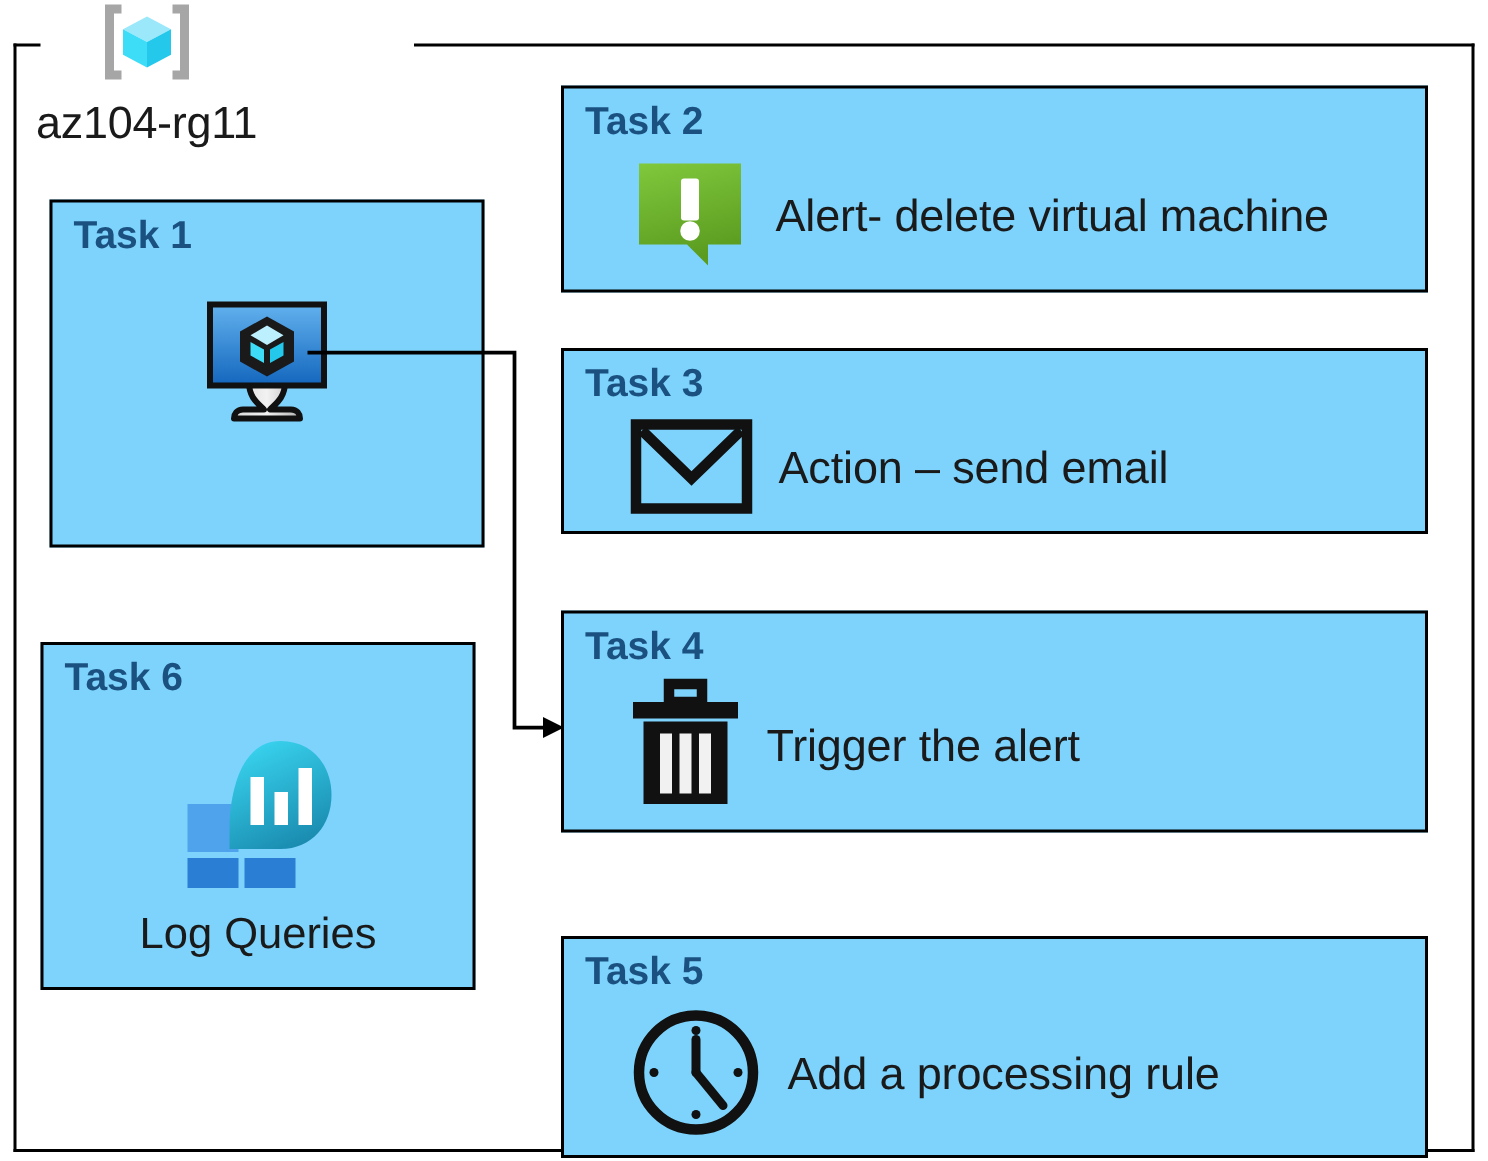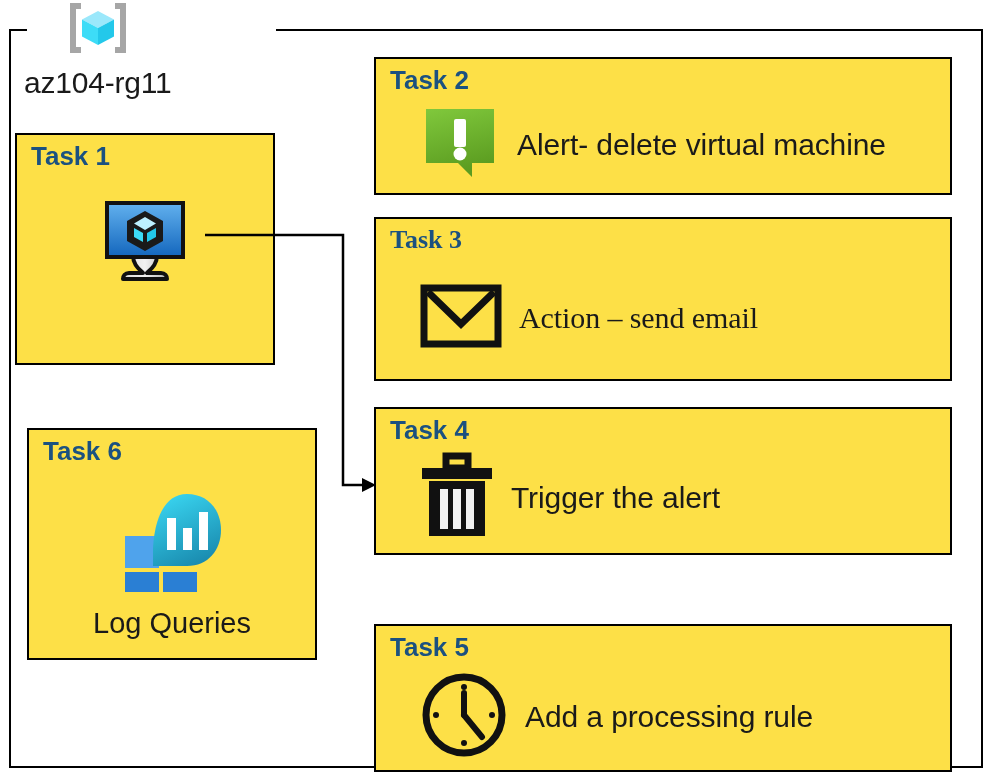--- a/index.html
+++ b/index.html
@@ -52,21 +52,21 @@
     font-size: 30px;
     color: #1a1a1a;
     line-height: 1;
     white-space: nowrap;
     letter-spacing: -0.2px;
   }
 
   
   .card {
     position: absolute;
-    background: #fde047;
+    background: #7dd3fc;
     border: 2px solid #000000;
     box-sizing: border-box;
   }
   .card-title {
     position: absolute;
     left: 14px;
     top: 8px;
     font-size: 26px;
     font-weight: bold;
     color: #1b5180;
@@ -136,21 +136,21 @@
       <path d="M30 9 L46 17.5 L30 26 L14 17.5 Z" fill="#9be8fb"></path>
 
       <path d="M14 17.5 L30 26 L30 43 L14 34.5 Z" fill="#3ddcf7"></path>
 
       <path d="M46 17.5 L46 34.5 L30 43 L30 26 Z" fill="#23c8ea"></path>
     </svg>
   </div>
   <div id="rg-label-text">az104-rg11</div>
 </div>
 
-<div class="card card-left" style="left:15px; top:133px; width:260px; height:232px;">
+<div class="card card-left" style="left:33px; top:133px; width:290px; height:232px;">
   <div class="card-title">Task 1</div>
   <div class="card-icon">
     <svg width="92" height="86" viewBox="0 0 92 86">
       <defs>
         <linearGradient id="vmScreen" x1="0" y1="0" x2="0" y2="1">
           <stop offset="0" stop-color="#62b1ee"></stop>
           <stop offset="1" stop-color="#1366bd"></stop>
         </linearGradient>
         <linearGradient id="vmStand" x1="0" y1="0" x2="1" y2="0">
           <stop offset="0" stop-color="#d9d9d9"></stop>
@@ -209,21 +209,21 @@
         </defs>
         <path d="M6 6 L74 6 L74 60 L52 60 L52 74 L38 60 L6 60 Z" fill="url(#alertGrad)"></path>
         <rect x="34" y="16" width="12" height="28" rx="2" fill="#ffffff"></rect>
         <circle cx="40" cy="51" r="6.5" fill="#ffffff"></circle>
       </svg>
     </span>
     <span class="card-label">Alert- delete virtual machine</span>
   </div>
 </div>
 
-<div class="card card-right" style="left:374px; top:217px; width:578px; height:164px;font-family:Liberation Serif, serif;">
+<div class="card card-right" style="left:374px; top:232px; width:578px; height:124px;">
   <div class="card-title">Task 3</div>
   <div class="card-row">
     <span class="icon-slot">
       <svg width="82" height="64" viewBox="0 0 82 64">
         <rect x="4" y="4" width="74" height="56" fill="none" stroke="#111111" stroke-width="7"></rect>
         <path d="M8 8 L41 40 L74 8" fill="none" stroke="#111111" stroke-width="7"></path>
       </svg>
     </span>
     <span class="card-label">Action – send email</span>
   </div>

